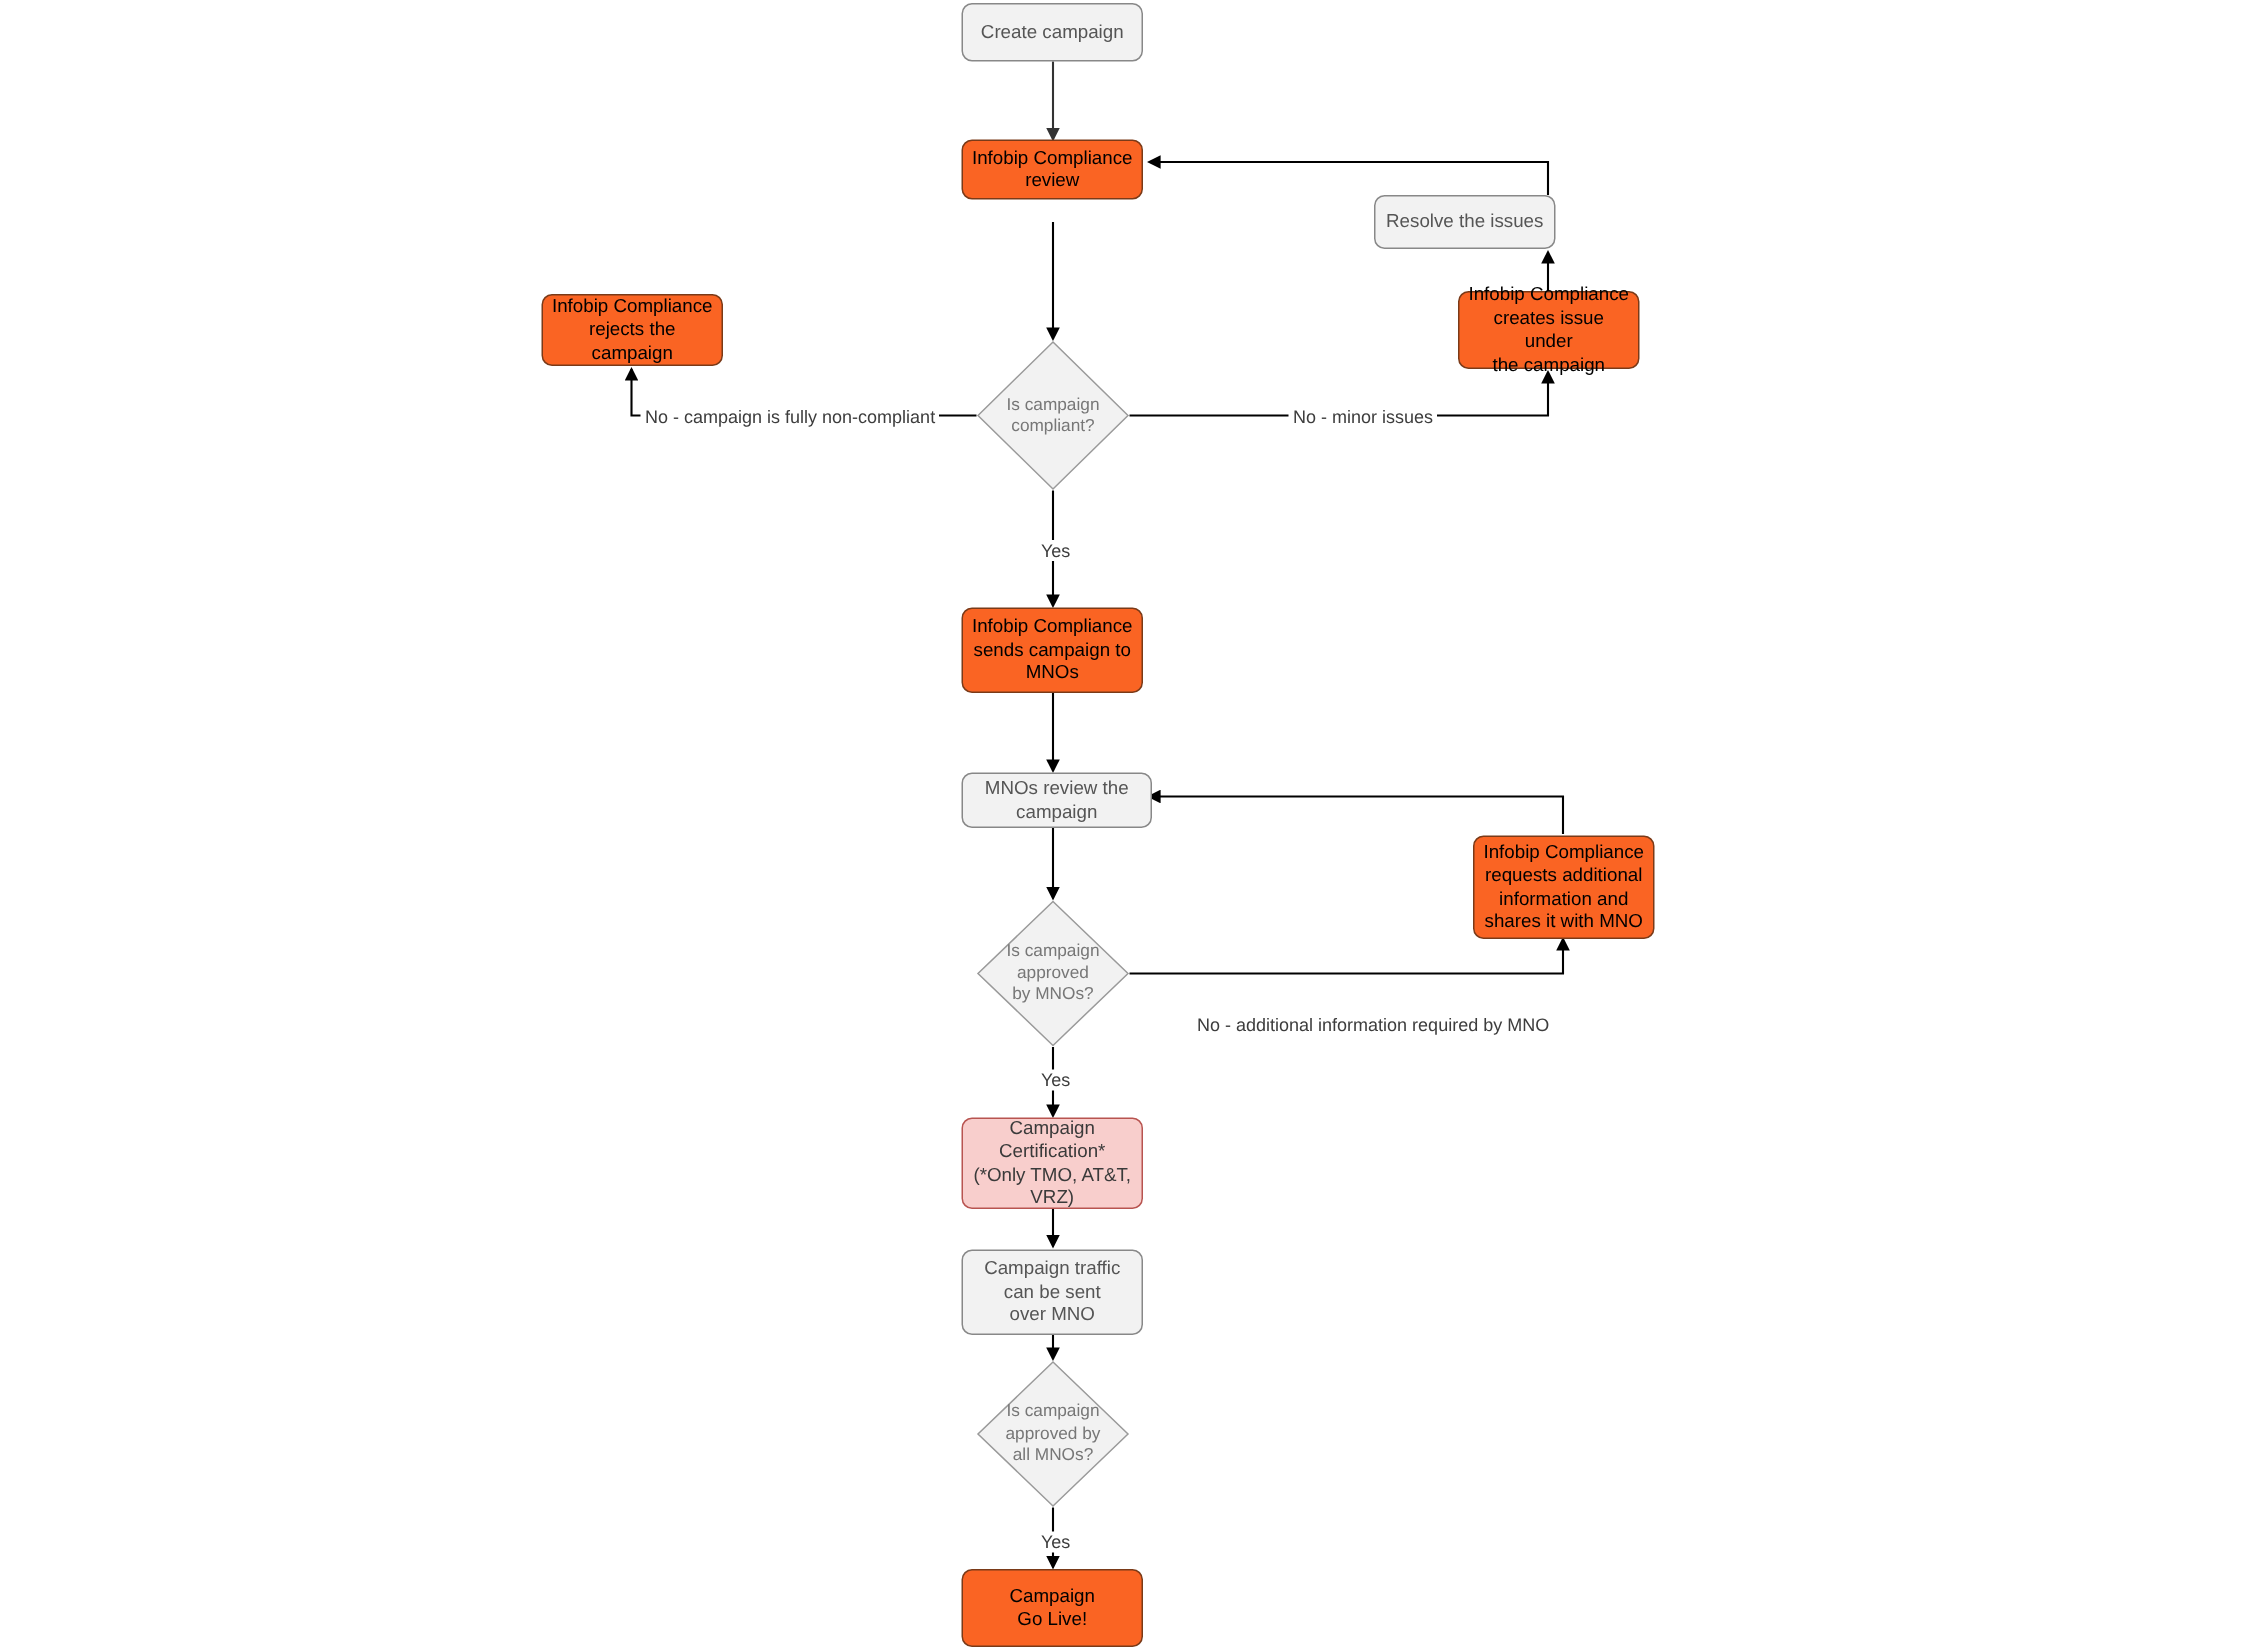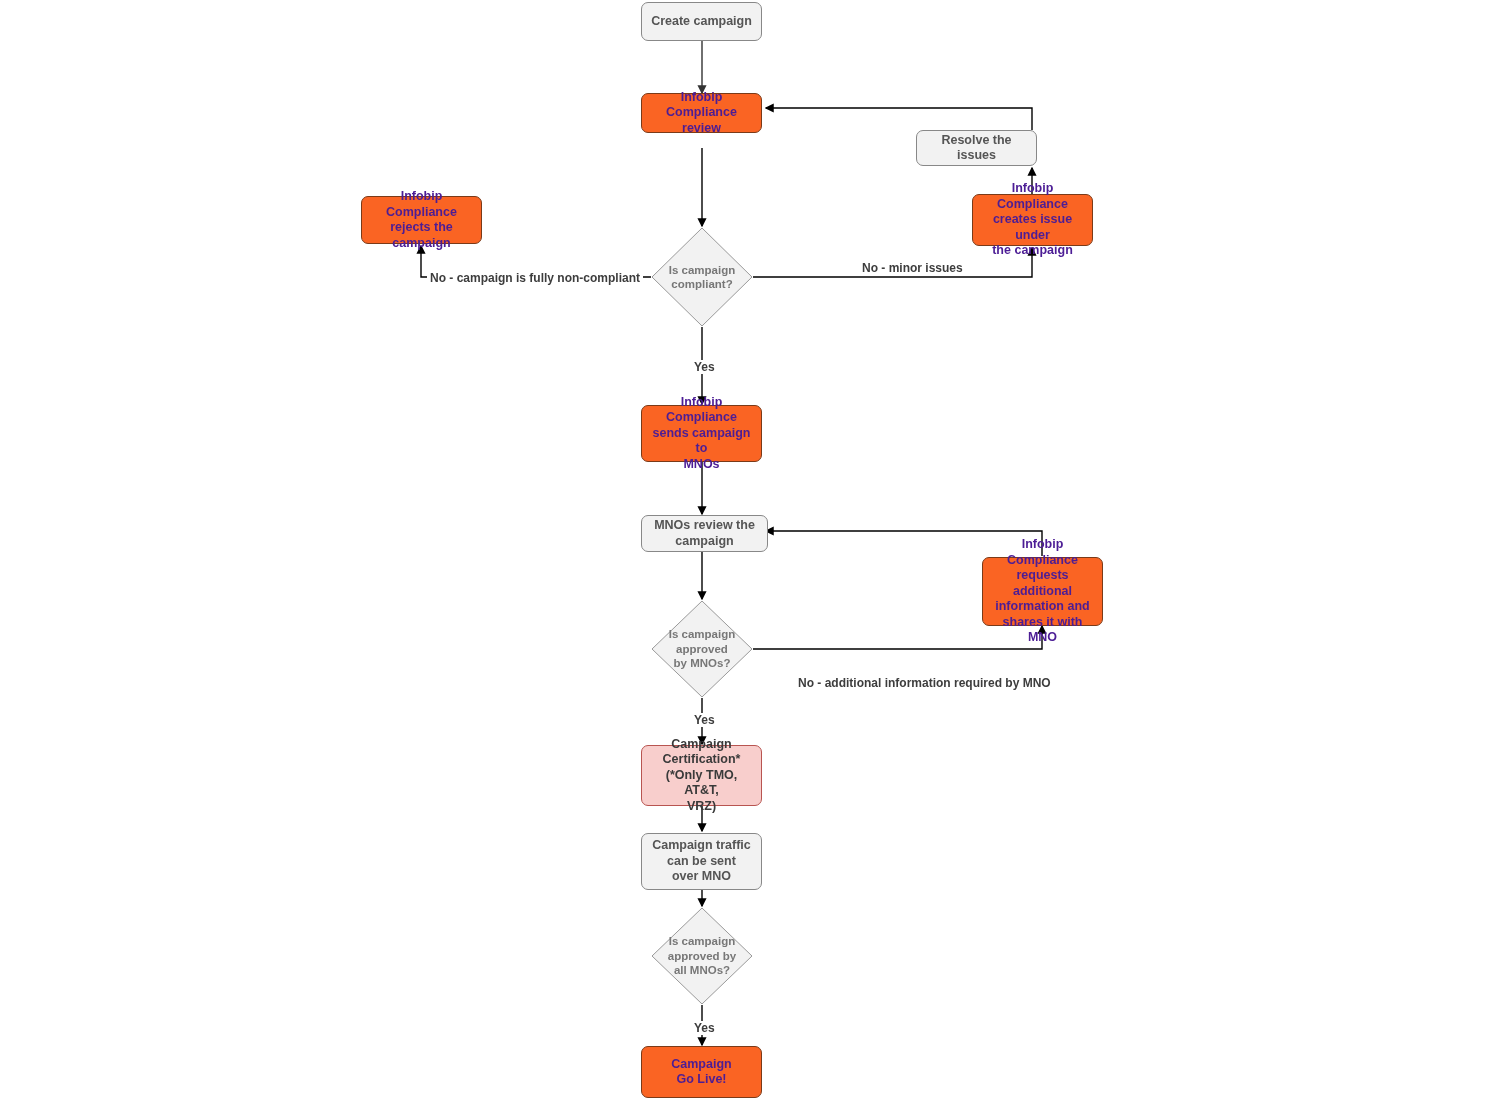--- a/index.html
+++ b/index.html
@@ -12,21 +12,20 @@
     height: 1098px;
     position: relative;
     font-family: "Liberation Sans", sans-serif;
     overflow: hidden;
   }
   #canvas {
     position: absolute;
     left: 0; top: 0;
     width: 1500px;
     height: 1098px;
-    font-weight: bold;
   }
   .edges {
     position: absolute;
     left: 0; top: 0;
     width: 1500px;
     height: 1098px;
     pointer-events: none;
   }
   .node {
     position: absolute;
@@ -46,21 +45,21 @@
     border: 1px solid #666666;
   }
   .node.grey {
     background: #f2f2f2;
     border-color: #888888;
     color: #555555;
   }
   .node.orange {
     background: #fa6423;
     border-color: #7a3a18;
-    color: #4c1d95;
+    color: #000000;
   }
   .node.pink {
     background: #f8cecc;
     border-color: #b85450;
     color: #3a3a3a;
   }
   .node.diamond {
     background: transparent;
     border: none;
     color: #777777;
@@ -210,21 +209,21 @@
 all MNOs?</span>
   </div>
 
   <div class="node rect orange" style="left:641px; top:1046px; width:121px; height:52px;">
     <span>Campaign
 Go Live!</span>
   </div>
 
   <div class="edge-label" style="left:427px; top:271px;">No - campaign is fully non-compliant</div>
 
-  <div class="edge-label" style="left:859px; top:261px;">No - minor issues</div>
+  <div class="edge-label" style="left:859px; top:271px;">No - minor issues</div>
 
   <div class="edge-label" style="left:691px; top:360px;">Yes</div>
 
   <div class="edge-label" style="left:795px; top:642px;margin-top:34px;">No - additional information required by MNO</div>
 
   <div class="edge-label" style="left:691px; top:713px;">Yes</div>
 
   <div class="edge-label" style="left:691px; top:1021px;">Yes</div>
 
 </div>

